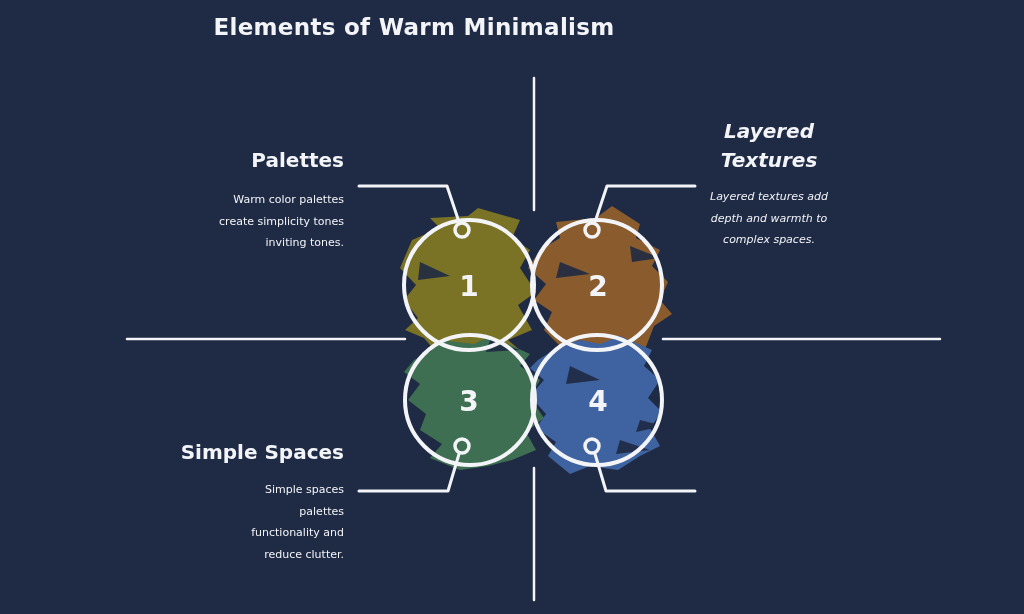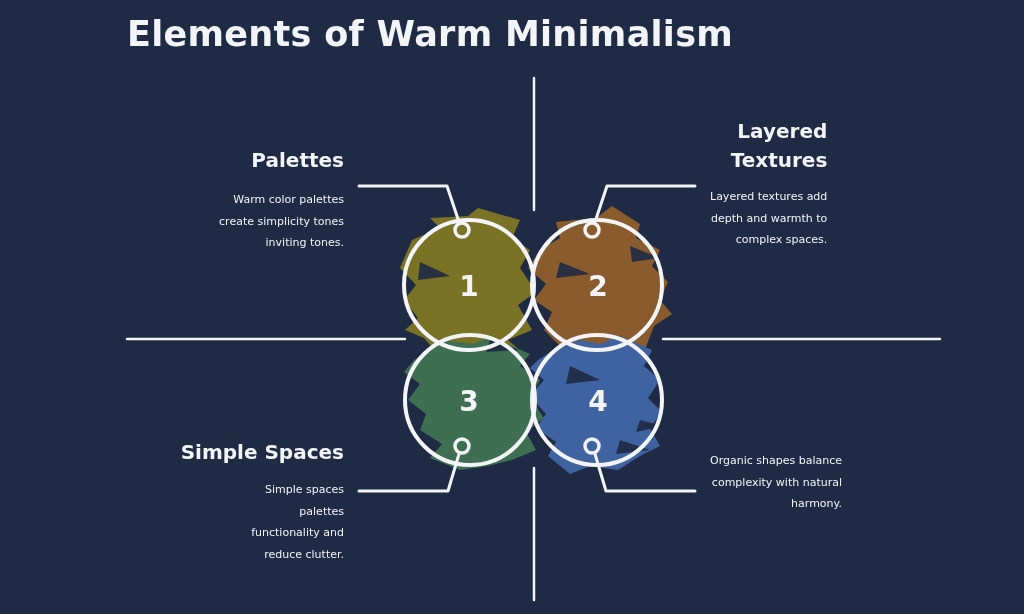--- a/index.html
+++ b/index.html
@@ -1,25 +1,25 @@
 <!DOCTYPE html>
 <html><head>
 <meta charset="utf-8">
 <style>
   html, body { margin:0; padding:0; }
   body { width:1024px; height:614px; background:#1f2a44; position:relative; overflow:hidden;
          font-family:"DejaVu Sans", sans-serif; color:#f2f4f8; }
-  .title { position:absolute; top:14px; left:16px; width:828px; text-align:center;
-           font-size:35px; font-weight:bold; letter-spacing:0.3px; }
+  .title { position:absolute; top:14px; left:0; width:828px; text-align:center;
+           font-size:23px; font-weight:bold; letter-spacing:0.3px; }
   svg.diagram { position:absolute; left:0; top:0; }
   .block { position:absolute; }
   .block h2 { margin:0; font-size:20px; font-weight:bold; line-height:29px; }
   .block p { margin:0; font-size:11px; line-height:21.5px; }
   .left { text-align:right; }
-  .right { text-align:right; }
+  .right { text-align:center;font-style:italic; }
   .num { font-family:"DejaVu Sans", sans-serif; font-weight:bold; font-size:28px; fill:#f2f4f8; }
 </style>
 </head>
 <body>
 
 <div class="title">Elements of Warm Minimalism</div>
 
 <svg class="diagram" width="1024" height="614" viewBox="0 0 1024 614">
   <defs>
     <clipPath id="c1">
@@ -120,18 +120,13 @@
   <h2>Simple Spaces</h2>
   <p style="margin-top:12px;">
     <span>Simple spaces</span><br>
     <span>palettes</span><br>
     <span>functionality and</span><br>
     <span>reduce clutter.</span>
   </p>
 </div>
 
 <div class="block right" style="left:710px; top:436px;">
-  <p style="margin-top:14px;">
-    <span>Organic shapes balance</span><br>
-    <span>complexity with natural</span><br>
-    <span>harmony.</span>
-  </p>
 </div>
 
 </body></html>

